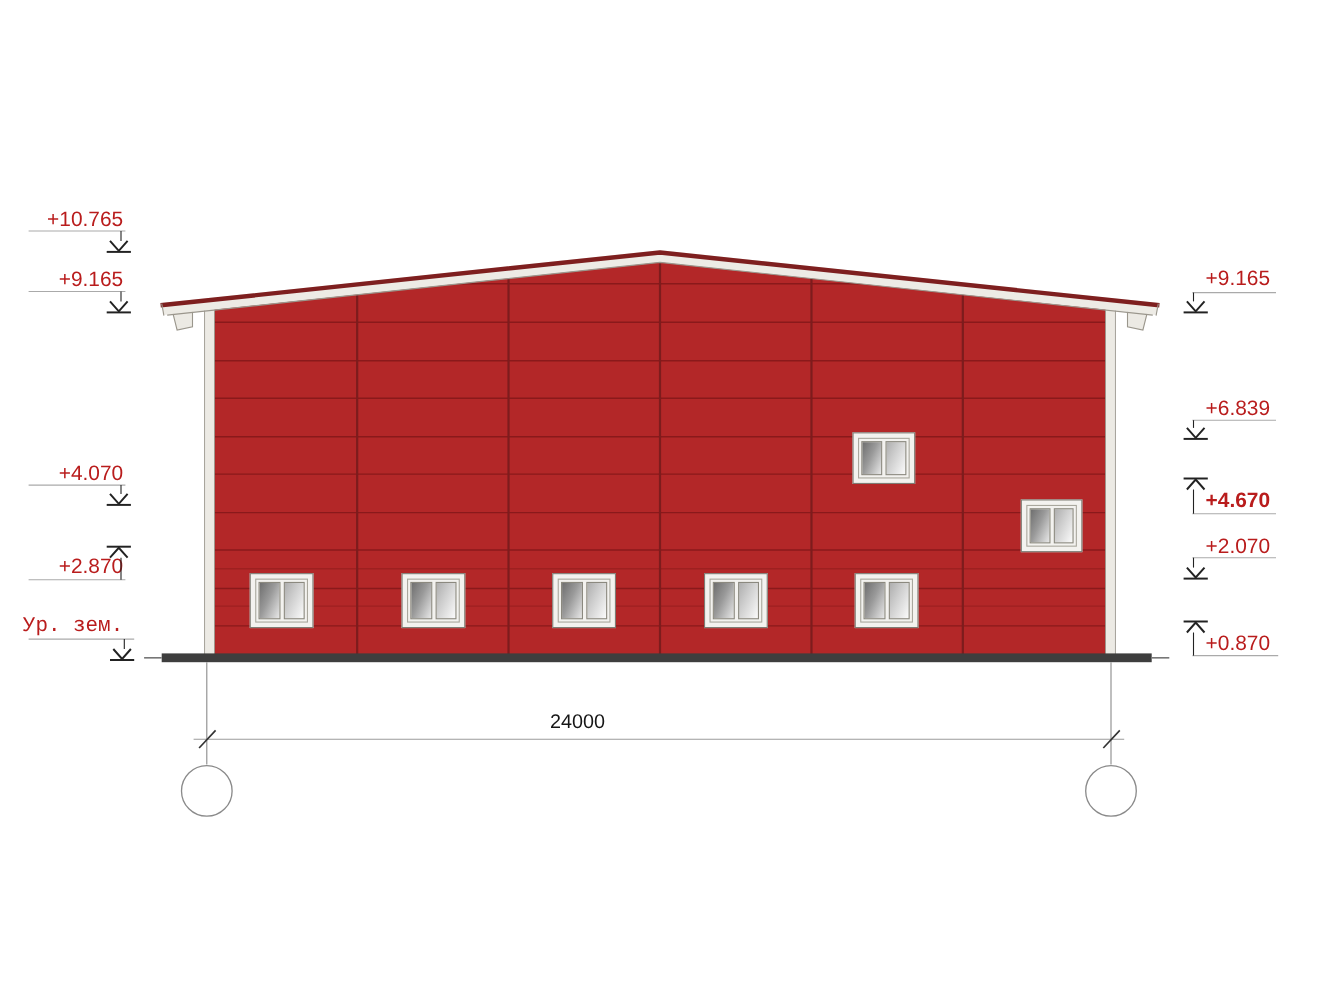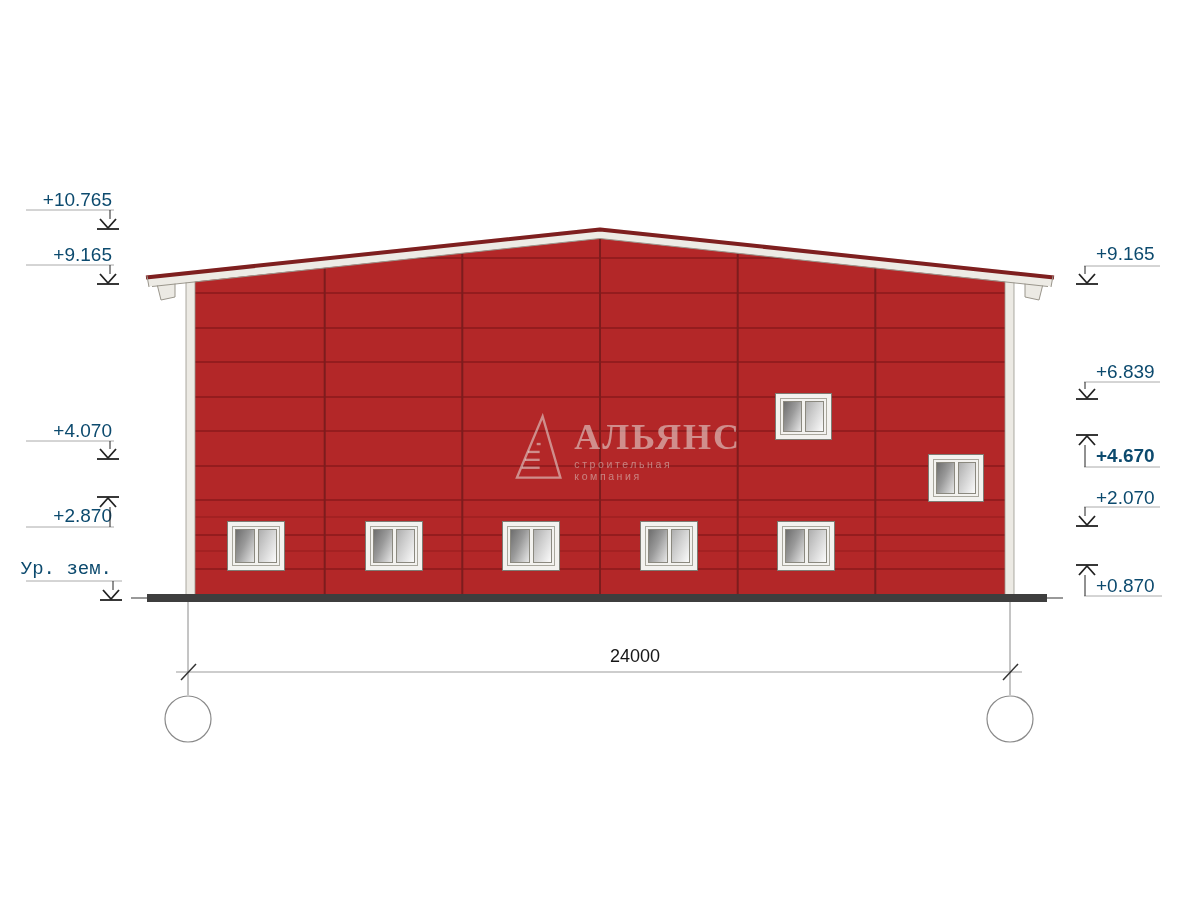--- a/index.html
+++ b/index.html
@@ -4,25 +4,25 @@
 <style>
   html,body{margin:0;padding:0;background:#fff;}
   .canvas{position:relative;width:1200px;height:900px;background:#ffffff;
           font-family:"Liberation Sans",sans-serif;overflow:hidden;}
   .abs{position:absolute;}
   
   .title{left:478px;top:146px;width:240px;text-align:center;
          font-size:23px;font-style:italic;font-weight:600;color:#111;
          border-bottom:1.5px solid #555;padding-bottom:5px;letter-spacing:.5px;}
   
-  .lvl{font-size:19px;color:#0c4a6e;white-space:nowrap;}
+  .lvl{font-size:19px;color:#b91c1c;white-space:nowrap;}
   .lvl-left{left:20px;width:92px;text-align:right;}
   .lvl-right{left:1096px;text-align:left;}
   
-  .dim-text{left:500px;top:646px;width:160px;text-align:right;font-size:18px;color:#161616;}
+  .dim-text{left:500px;top:646px;width:160px;text-align:left;font-size:18px;color:#161616;}
   
   .axis-letter{width:60px;text-align:center;font-size:26px;color:#111;}
   
   .wm{left:513px;top:413px;width:230px;height:72px;display:flex;align-items:flex-start;
       pointer-events:none;z-index:3;}
   .wm-pyr{width:52px;height:68px;margin-right:10px;}
   .wm-name{font-family:"Liberation Serif",serif;font-weight:700;font-size:36px;line-height:36px;
            letter-spacing:2px;color:rgba(231,227,222,.55);margin-top:6px;}
   .wm-tag{font-size:10.5px;letter-spacing:2.6px;color:rgba(226,221,215,.5);margin-top:3px;}
   
@@ -155,35 +155,20 @@
         <line x1="1085" y1="507" x2="1085" y2="516" stroke-width="1"></line>
         <polyline points="1079,516 1087,525 1095,516"></polyline>
         <line x1="1076" y1="526" x2="1098" y2="526"></line>
         <line x1="1076" y1="565" x2="1098" y2="565"></line>
         <polyline points="1079,575 1087,566 1095,575"></polyline>
         <line x1="1085" y1="575" x2="1085" y2="596" stroke-width="1"></line>
       </g>
     </g>
   </svg>
 
-  <div class="abs wm">
-    <svg class="wm-pyr" viewBox="0 0 52 66">
-      <g stroke="rgba(229,225,220,0.55)" stroke-width="2.4" fill="none">
-        <polygon points="30,2 4,64 48,64"></polygon>
-        <line x1="15" y1="38" x2="27" y2="38"></line>
-        <line x1="12" y1="46" x2="27" y2="46"></line>
-        <line x1="9" y1="54" x2="27" y2="54"></line>
-        <line x1="24" y1="30" x2="28" y2="30"></line>
-      </g>
-    </svg>
-    <div>
-      <div class="wm-name">АЛЬЯНС</div>
-      <div class="wm-tag">строительная компания</div>
-    </div>
-  </div>
 
   <div class="win" style="left:227px;top:521px;width:58px;height:50px;">
       <div class="inner">
         <div class="pane pane-l"></div>
         <div class="pane pane-r"></div>
       </div>
     </div>
   <div class="win" style="left:365px;top:521px;width:58px;height:50px;">
       <div class="inner">
         <div class="pane pane-l"></div>

